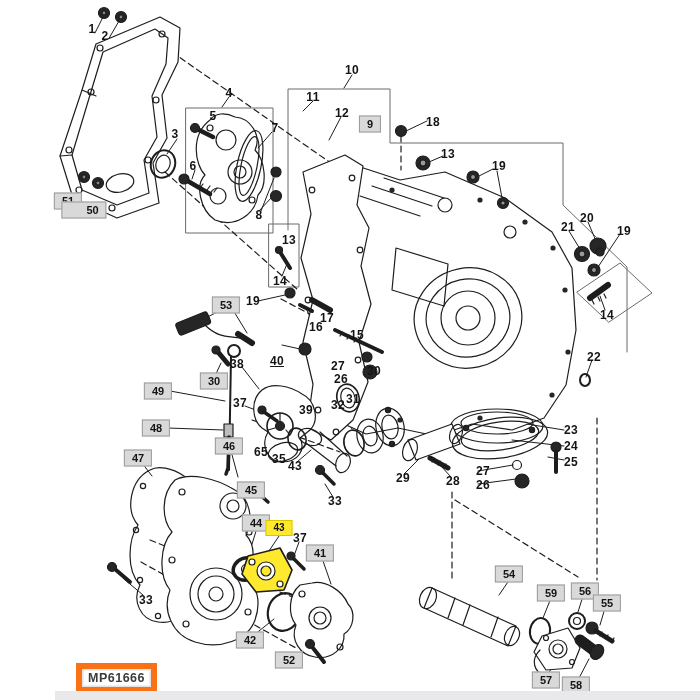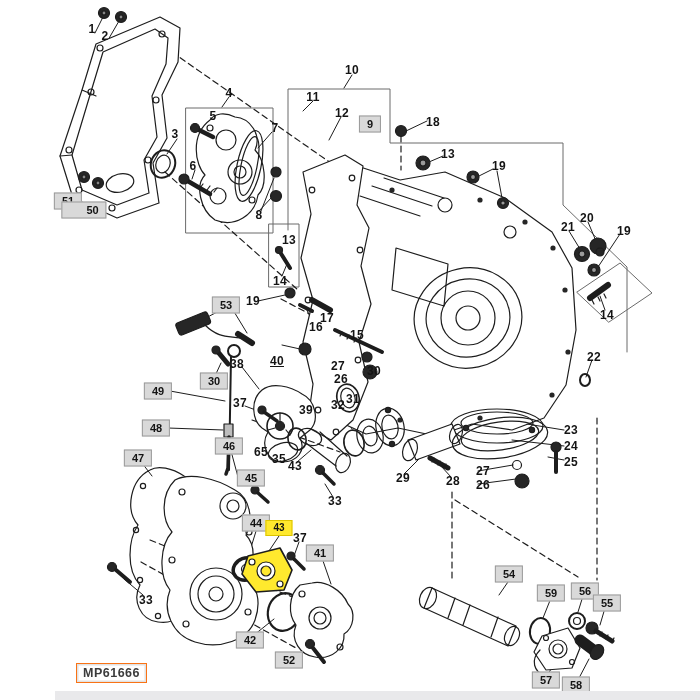--- a/index.html
+++ b/index.html
@@ -7,21 +7,21 @@
          font-family:"Liberation Sans","DejaVu Sans",sans-serif;}
   svg{position:absolute;left:0;top:0;}
   #callout-layer{position:absolute;left:0;top:0;width:700px;height:700px;}
   .callout{position:absolute;transform:translate(-50%,-50%);white-space:nowrap;
            color:#141414;font-weight:bold;line-height:1;}
   .callout.plain{font-size:12px;letter-spacing:.3px;}
   .callout.box{font-size:11px;background:var(--box-bg,#d9d9d9);
                border:1px solid var(--box-border,#9a9a9a);padding:2px 7px;}
   .callout.highlight{font-size:10px;background:var(--hl,#ffe92e);
                border:1px solid #dcc400;padding:2px 7px;}
-  .mp-box{position:absolute;left:76px;top:663px;background:#fff;border:1px solid #f97316;
+  .mp-box{position:absolute;left:76px;top:663px;background:#fff;border:6px solid #f97316;
           box-shadow:inset 0 0 0 1.5px #e2e2e2;color:#3c3c3c;font-weight:bold;
           font-size:12.5px;letter-spacing:.5px;padding:2px 6px;}
   .bottom-strip{position:absolute;left:55px;top:691px;width:645px;height:9px;background:#e9e9eb;}
 </style>
 </head>
 <body>
 
 <div class="stage">
 
 <svg width="700" height="700" viewBox="0 0 700 700">
@@ -358,21 +358,21 @@
       <span class="callout plain" style="left: 146px; top: 600px;">33</span>
       <span class="callout plain" style="left: 300px; top: 538px;">37</span>
       <span class="callout box" style="left: 68px; top: 201px;">51</span>
       <span class="callout box" style="left: 84px; top: 210px; padding-left: 24px;">50</span>
       <span class="callout box" style="left: 226px; top: 305px;">53</span>
       <span class="callout box" style="left: 214px; top: 381px;">30</span>
       <span class="callout box" style="left: 158px; top: 391px;">49</span>
       <span class="callout box" style="left: 156px; top: 428px;">48</span>
       <span class="callout box" style="left: 138px; top: 458px;">47</span>
       <span class="callout box" style="left: 229px; top: 446px;">46</span>
-      <span class="callout box" style="left: 251px; top: 478px; text-align: center;">45</span>
+      <span class="callout box" style="left: 251px; top: 490px; text-align: center;">45</span>
       <span class="callout box" style="left: 256px; top: 523px;">44</span>
       <span class="callout highlight" style="left: 279px; top: 528px;">43</span>
       <span class="callout box" style="left: 320px; top: 553px;">41</span>
       <span class="callout box" style="left: 250px; top: 640px;">42</span>
       <span class="callout box" style="left: 289px; top: 660px;">52</span>
       <span class="callout box" style="left: 509px; top: 574px;">54</span>
       <span class="callout box" style="left: 551px; top: 593px;">59</span>
       <span class="callout box" style="left: 585px; top: 591px;">56</span>
       <span class="callout box" style="left: 607px; top: 603px;">55</span>
       <span class="callout box" style="left: 546px; top: 680px;">57</span>

